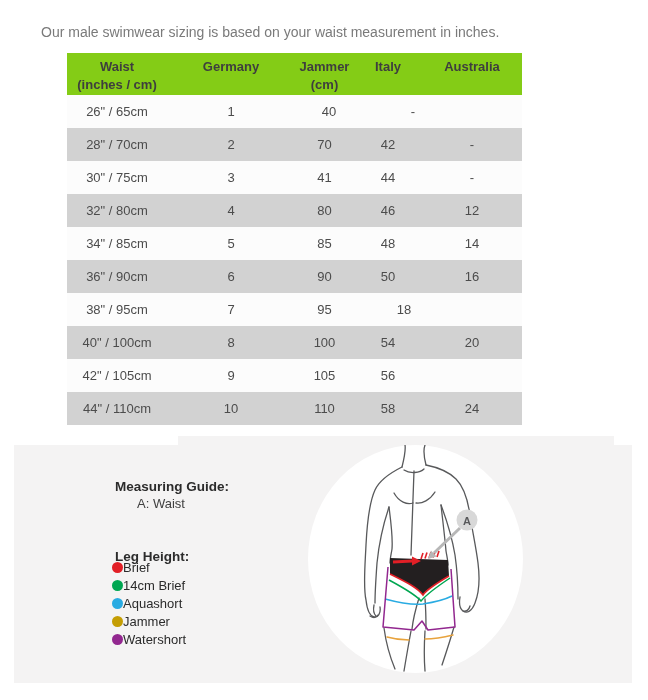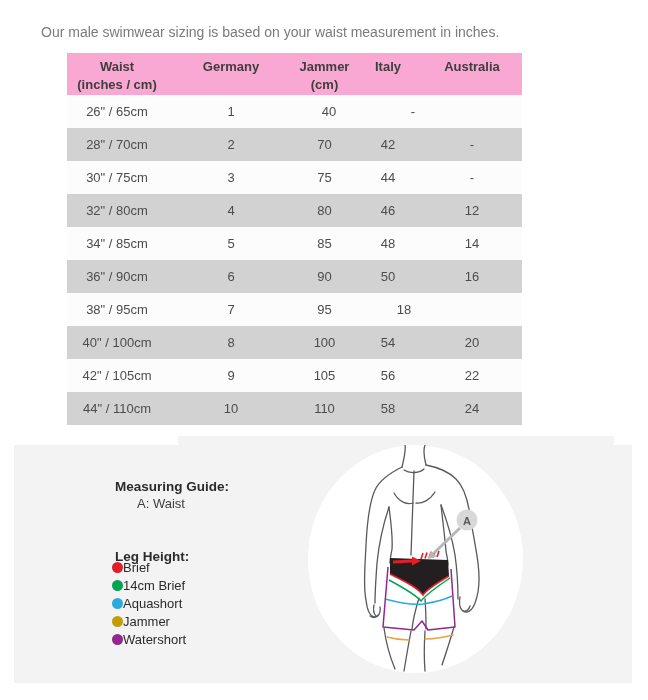--- a/index.html
+++ b/index.html
@@ -4,21 +4,21 @@
 <style>
   html,body{margin:0;padding:0;}
   body{background:#ffffff;font-family:"Liberation Sans","DejaVu Sans",sans-serif;}
   .page{position:relative;width:648px;height:700px;background:#ffffff;overflow:hidden;}
 
   
   .intro{position:absolute;left:14px;top:10px;font-size:14px;color:#7a7a7a;margin-left:27px;}
 
   
   .size-table{position:absolute;left:67px;top:53px;width:455px;}
-  .thead{display:flex;background:#f9a8d4;height:42px;}
+  .thead{display:flex;background:#84cc16;height:42px;}
   .th{box-sizing:border-box;padding-top:5px;text-align:center;font-size:13px;font-weight:bold;
       color:#3e3e3e;line-height:18px;}
   .tbody .row{display:flex;height:33px;background:#fcfcfc;}
   .tbody .row:nth-child(even){background:#d2d2d2;}
   .td{box-sizing:border-box;text-align:center;font-size:13px;color:#4c4c4c;line-height:33px;}
   .c0{width:100px;} .c1{width:128px;} .c2{width:59px;} .c3{width:68px;} .c4{width:100px;}
 
   
   .panel{position:absolute;left:14px;top:445px;width:618px;height:238px;background:#f4f3f3;}
   .panel-step{position:absolute;left:178px;top:436px;width:436px;height:12px;background:#f4f3f3;}
@@ -73,21 +73,21 @@
       <div class="row">
         <div class="td c0">28" / 70cm</div>
         <div class="td c1">2</div>
         <div class="td c2">70</div>
         <div class="td c3">42</div>
         <div class="td c4">-</div>
       </div>
       <div class="row">
         <div class="td c0">30" / 75cm</div>
         <div class="td c1">3</div>
-        <div class="td c2">75</div>
+        <div class="td c2">41</div>
         <div class="td c3">44</div>
         <div class="td c4">-</div>
       </div>
       <div class="row">
         <div class="td c0">32" / 80cm</div>
         <div class="td c1">4</div>
         <div class="td c2">80</div>
         <div class="td c3">46</div>
         <div class="td c4">12</div>
       </div>
@@ -116,21 +116,20 @@
         <div class="td c1">8</div>
         <div class="td c2">100</div>
         <div class="td c3">54</div>
         <div class="td c4">20</div>
       </div>
       <div class="row">
         <div class="td c0">42" / 105cm</div>
         <div class="td c1">9</div>
         <div class="td c2">105</div>
         <div class="td c3">56</div>
-        <div class="td c4">22</div>
       </div>
       <div class="row">
         <div class="td c0">44" / 110cm</div>
         <div class="td c1">10</div>
         <div class="td c2">110</div>
         <div class="td c3">58</div>
         <div class="td c4">24</div>
       </div>
     </div>
   </div>

